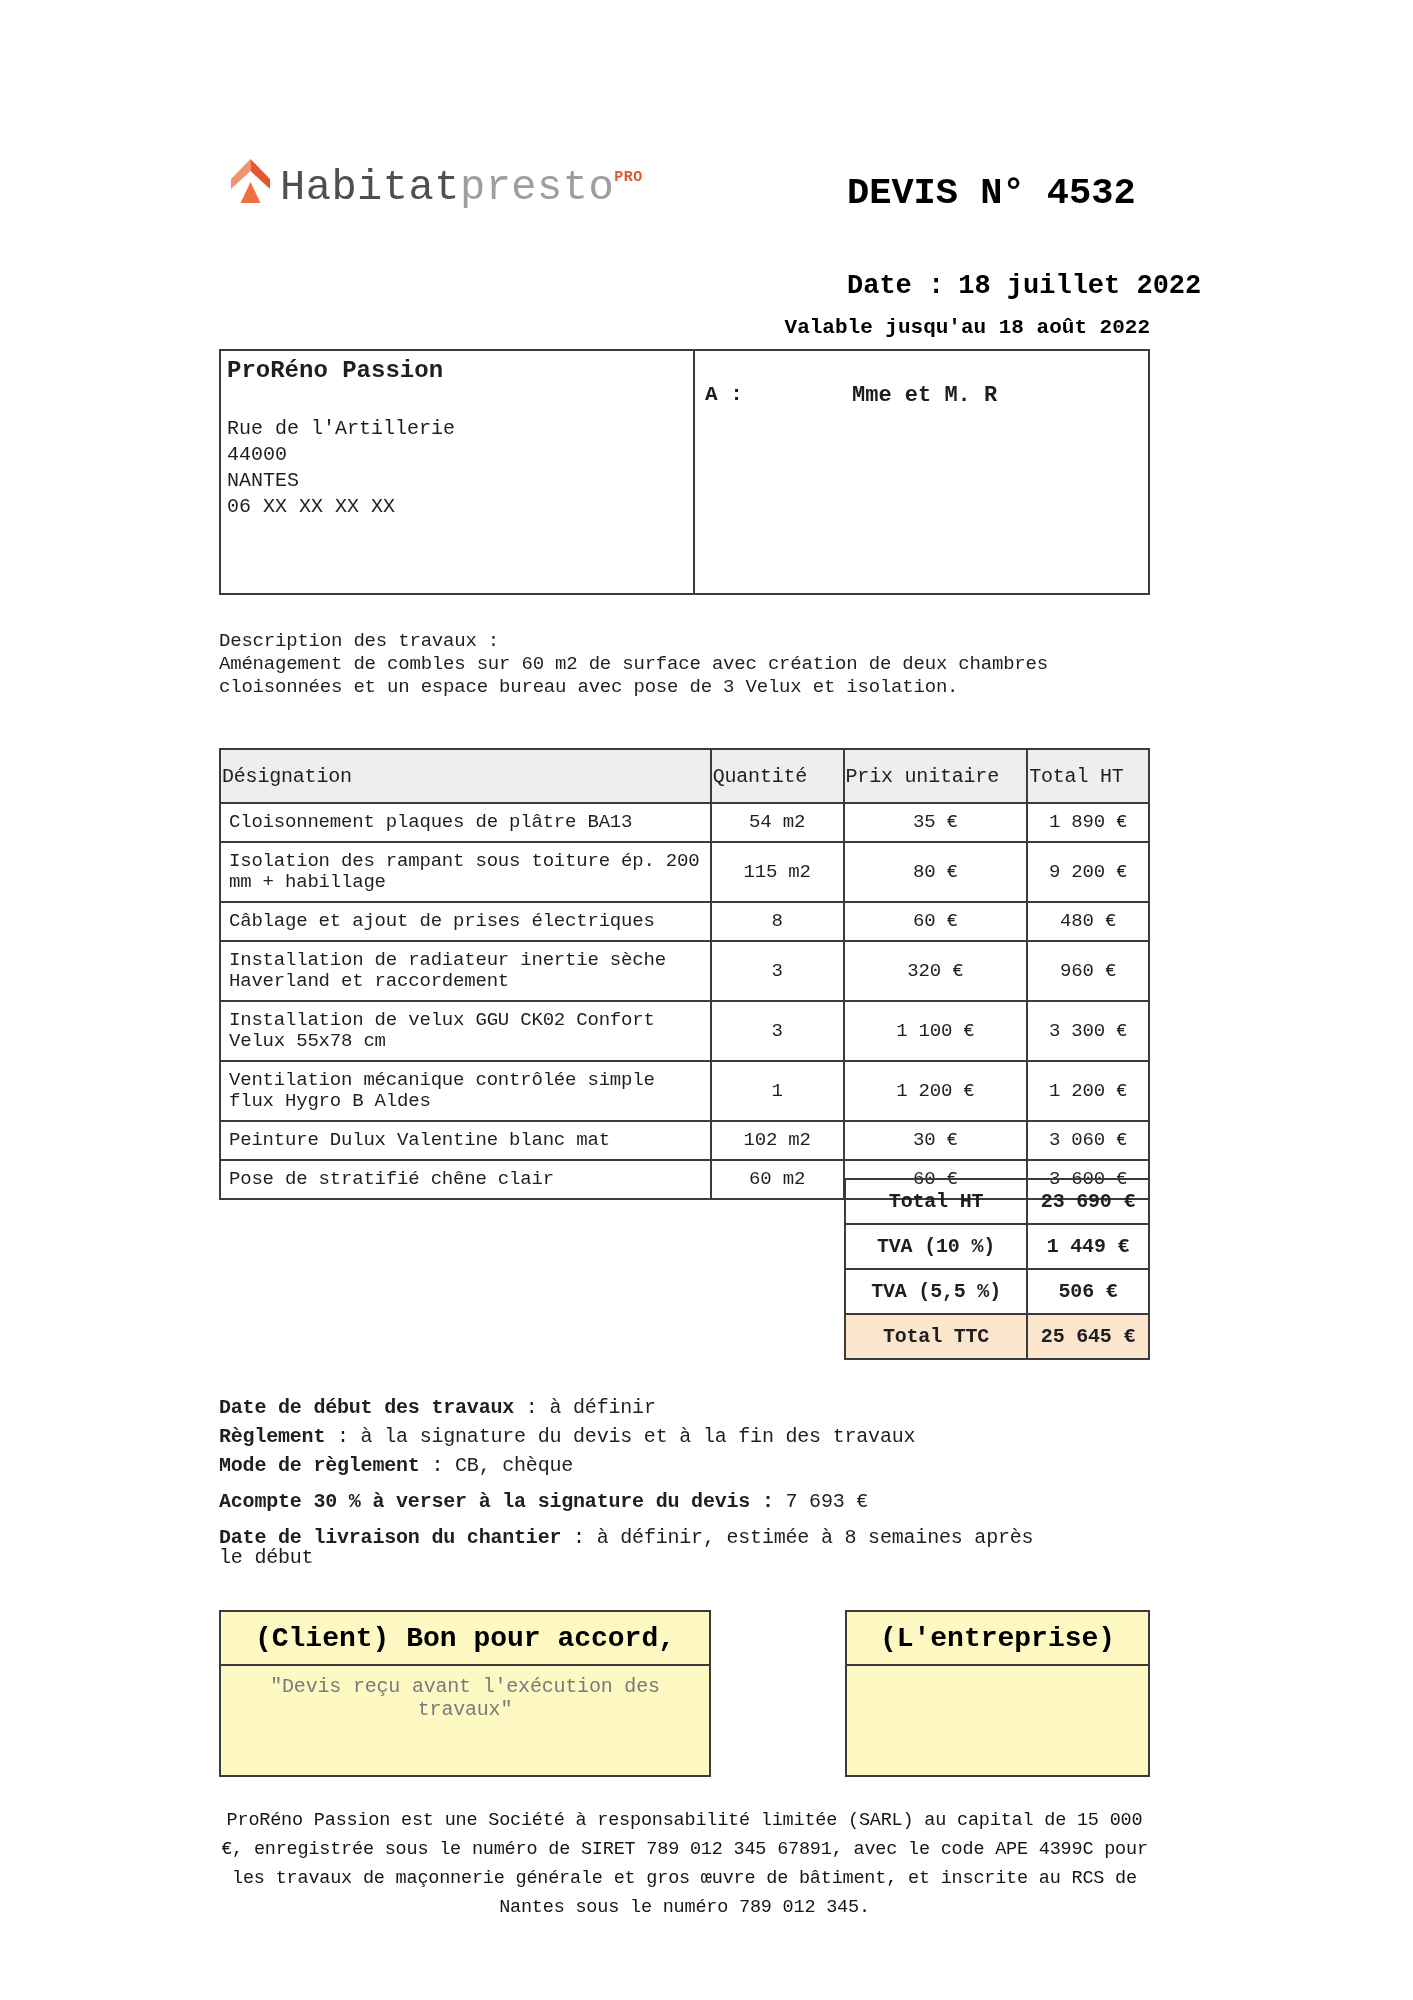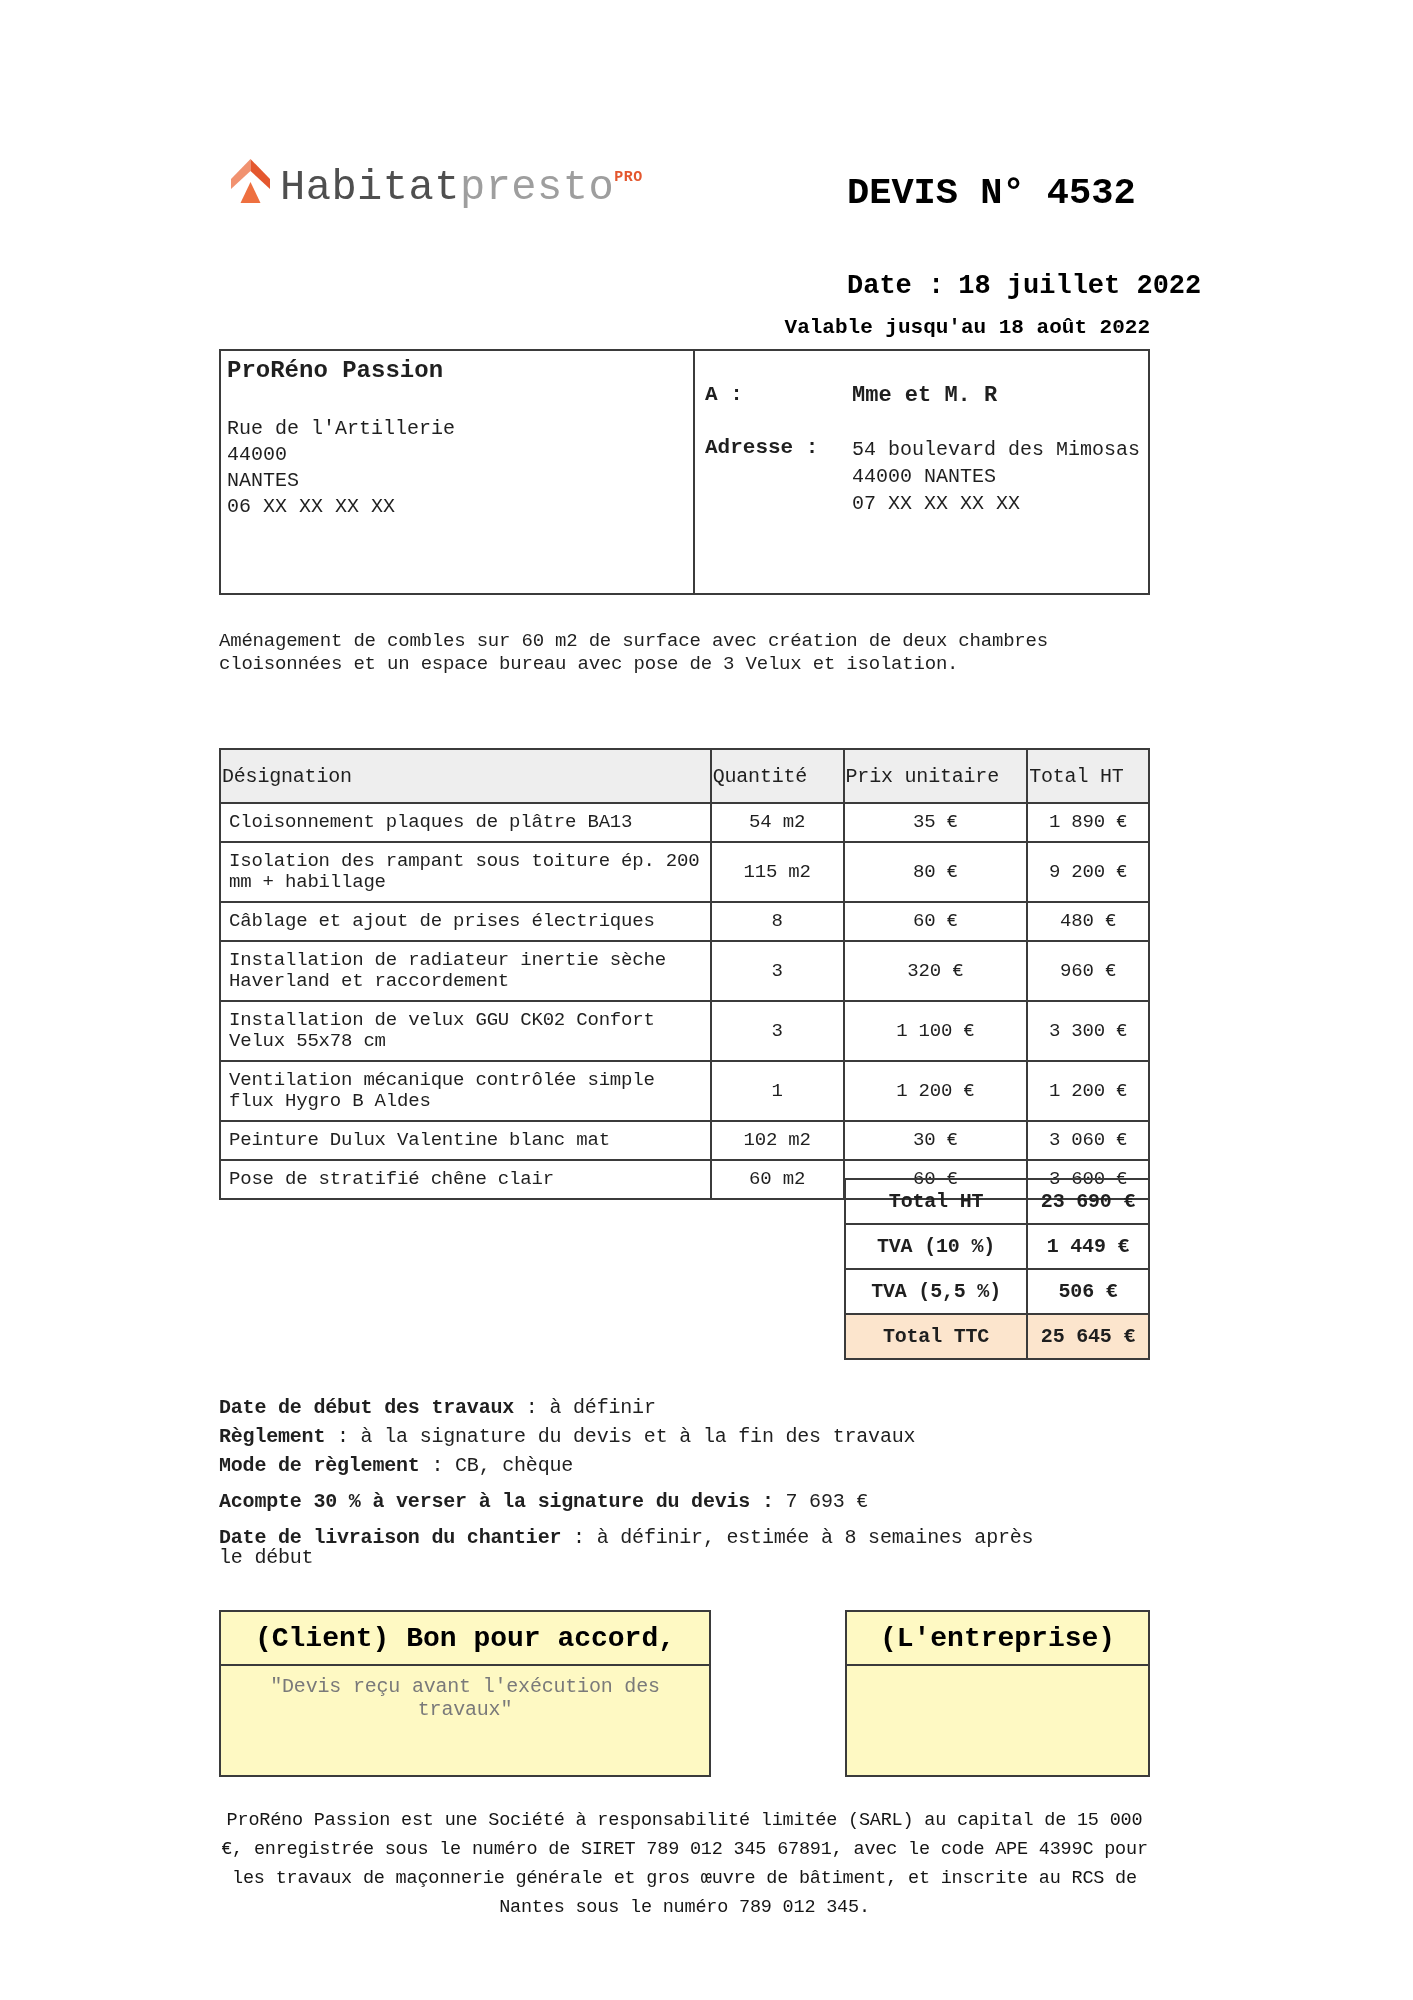--- a/index.html
+++ b/index.html
@@ -86,32 +86,25 @@
           <div class="addr-line">44000</div>
           <div class="addr-line">NANTES</div>
           <div class="addr-line">06 XX XX XX XX</div>
         </div>
     </div>
     <div class="party-right">
       <div class="client-row">
         <div class="client-label">A :</div>
         <div class="client-name">Mme et M. R</div>
       </div>
-      <div class="client-row">
-        <div class="client-label">Adresse :</div>
-        <div class="client-addr" id="client-address">
-            <div class="addr-line">54 boulevard des Mimosas</div>
-            <div class="addr-line">44000 NANTES</div>
-            <div class="addr-line">07 XX XX XX XX</div>
-          </div>
-      </div>
     </div>
   </div>
 
   <div class="description">
+    <div>Description des travaux :</div>
     <div>Aménagement de combles sur 60 m2 de surface avec création de deux chambres cloisonnées et un espace bureau avec pose de 3 Velux et isolation.</div>
   </div>
 
   <table class="items">
     <colgroup>
         <col class="col-desc">
         <col class="col-qty">
         <col class="col-unit">
         <col class="col-total">
       </colgroup>

